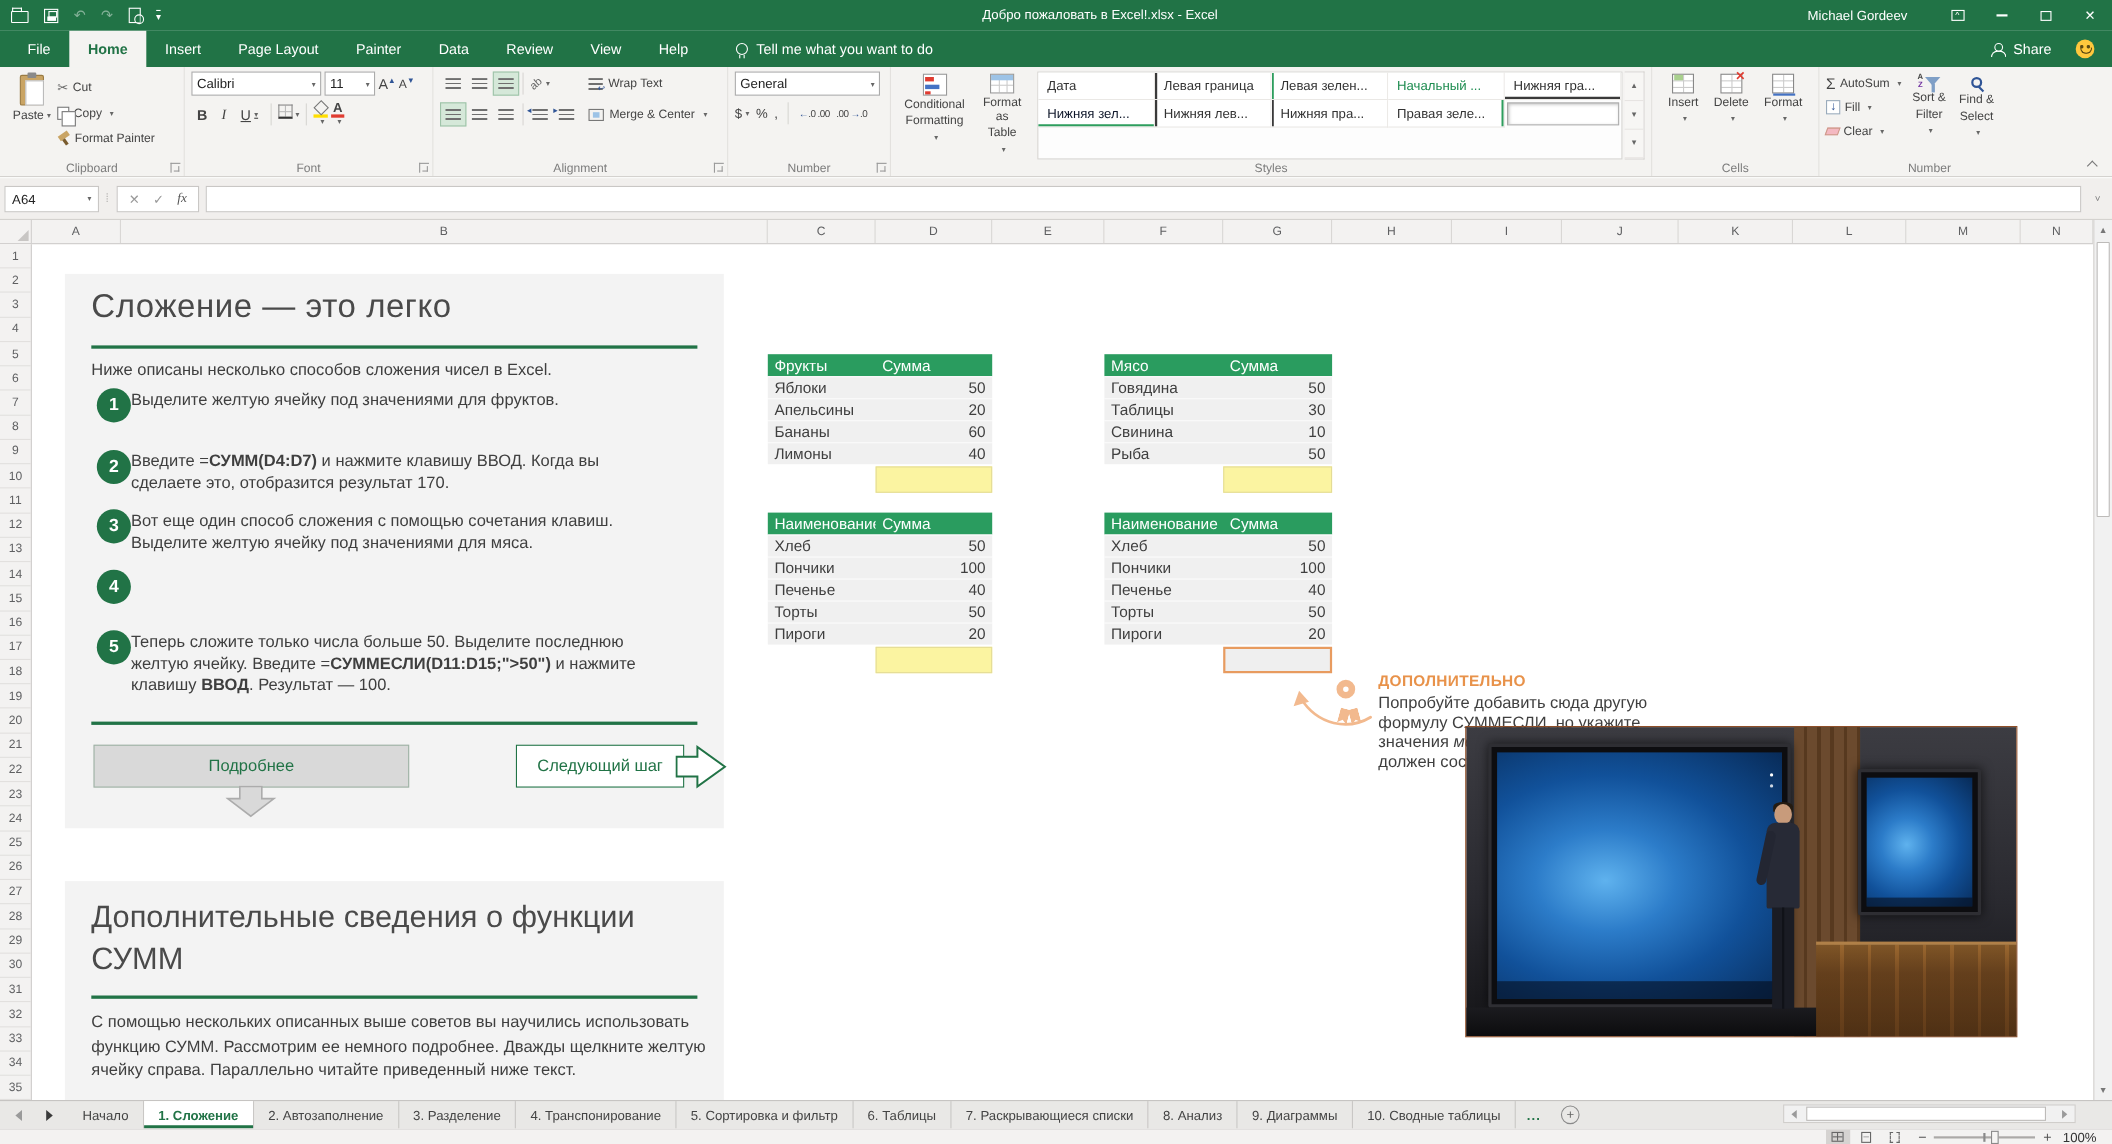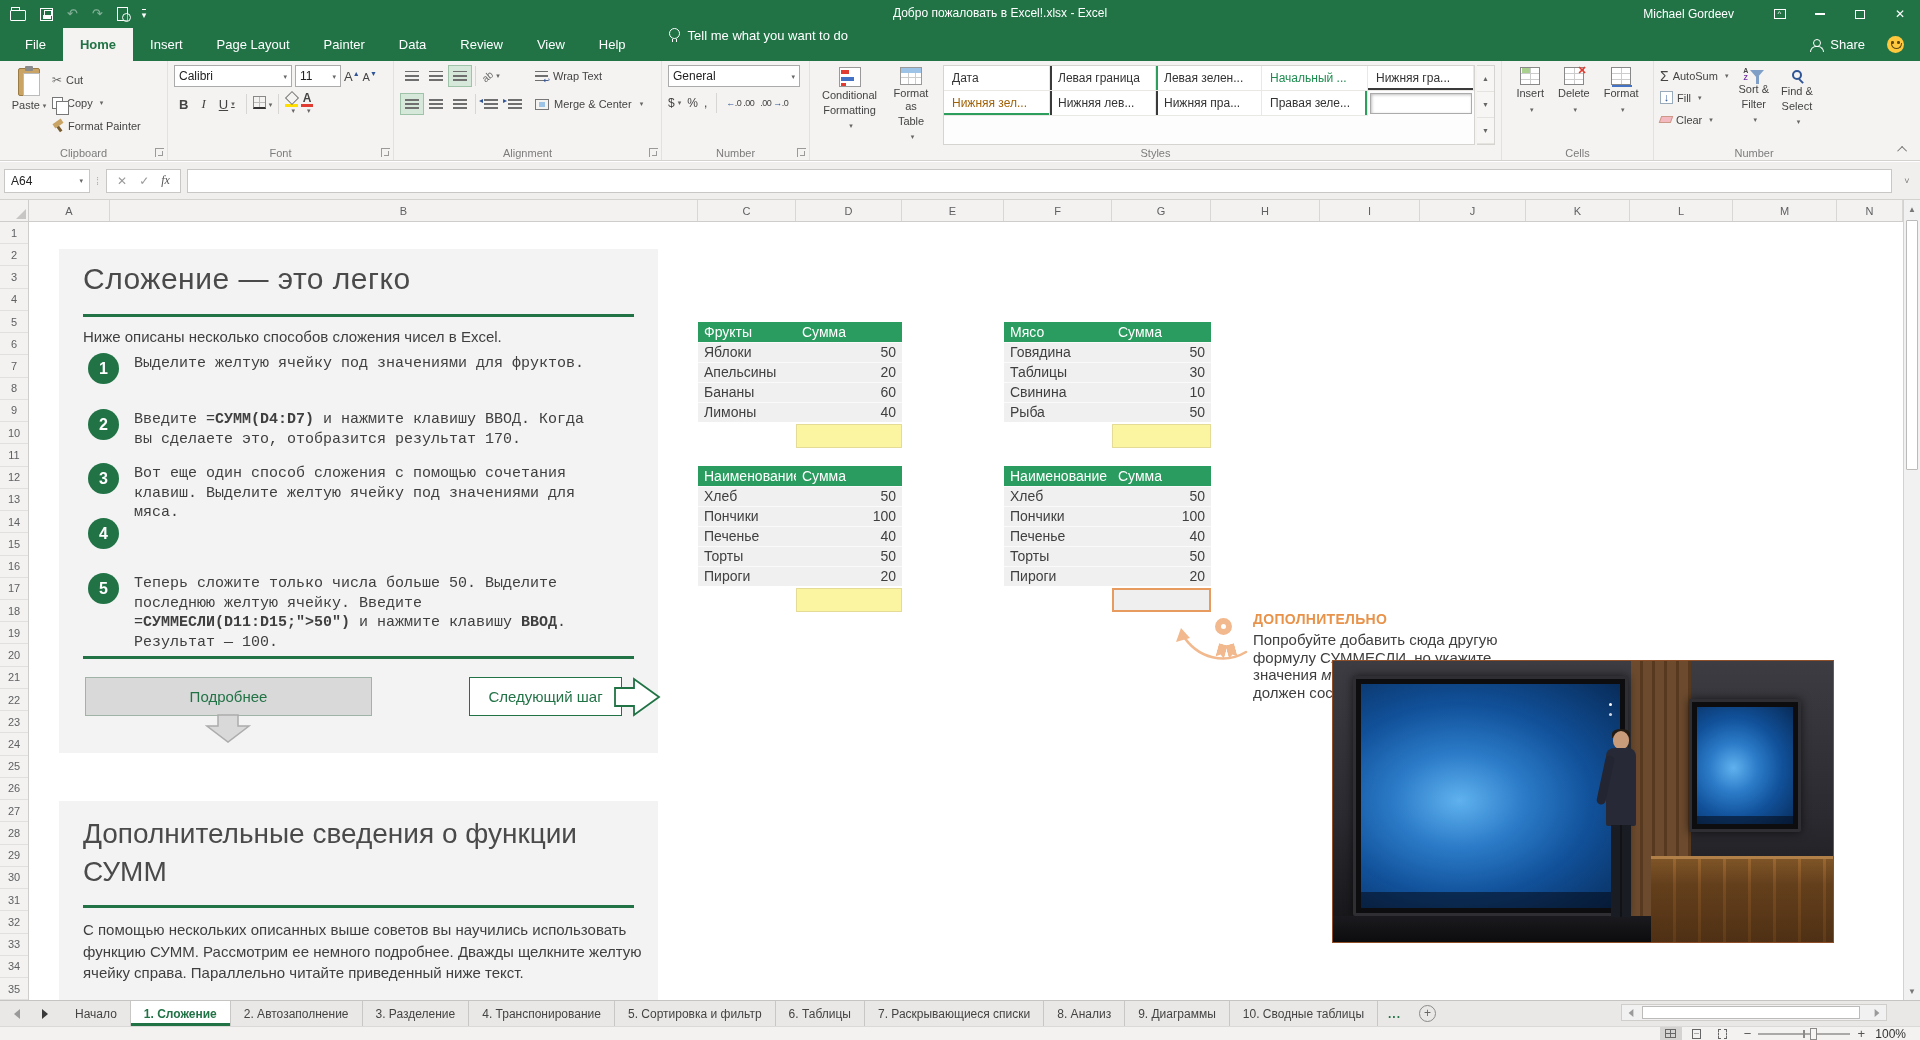--- a/index.html
+++ b/index.html
@@ -31,21 +31,21 @@
   .ic-ribbonopt{width:12px;height:10px;border:1px solid #fff;position:relative;}
   .ic-ribbonopt::after{content:"^";position:absolute;left:2.5px;top:-1px;font-size:8px;}
   .ic-min{width:10px;height:1.5px;background:#fff;display:inline-block;}
   .ic-max{width:10px;height:9px;border:1px solid #fff;display:inline-block;}
 
   
   .tabrow{position:absolute;left:0;top:28px;width:1920px;height:33px;background:var(--green);display:flex;align-items:flex-end;}
   #ribbon-tabs{display:flex;height:33px;align-items:stretch;margin-left:8px;}
   .rtab{color:#fff;font-size:13px;padding:0 17px;display:flex;align-items:center;}
   .rtab.active{background:var(--ribbon-bg);color:var(--green);font-weight:bold;}
-  .tellme{display:flex;color:#fff;font-size:13px;gap:8px;margin-left:26px;height:33px;}
+  .tellme{display:flex;align-items:center;color:#fff;font-size:13px;gap:8px;margin-left:26px;height:33px;}
   .bulb{width:11px;height:11px;border:1.5px solid #fff;border-radius:50%;position:relative;}
   .bulb::after{content:"";position:absolute;left:2.5px;bottom:-4px;width:3px;height:3px;border-left:1.5px solid #fff;border-right:1.5px solid #fff;}
   .tabrow-right{margin-left:auto;display:flex;align-items:center;gap:22px;padding-right:16px;height:33px;}
   .share{display:flex;align-items:center;gap:6px;color:#fff;font-size:13px;}
   .ic-person{width:14px;height:12px;position:relative;}
   .ic-person::before{content:"";position:absolute;left:3px;top:0;width:6px;height:6px;border:1.3px solid #fff;border-radius:50%;}
   .ic-person::after{content:"";position:absolute;left:0;bottom:-1px;width:12px;height:5px;border:1.3px solid #fff;border-bottom:none;border-radius:6px 6px 0 0;}
   .smiley{width:17px;height:17px;border-radius:50%;background:#FFC83D;position:relative;}
   .smiley::before{content:"";position:absolute;left:4px;top:5px;width:2.5px;height:2.5px;background:#5d4a12;border-radius:50%;box-shadow:6px 0 0 #5d4a12;}
   .smiley::after{content:"";position:absolute;left:4px;top:7px;width:9px;height:5px;border:1.5px solid #5d4a12;border-top:none;border-radius:0 0 9px 9px;}
@@ -120,21 +120,21 @@
   .fat-ic{width:22px;height:18px;border:1px solid #999;background:
     linear-gradient(#9DC3E6,#9DC3E6) 0 0/100% 5px no-repeat,
     linear-gradient(#ccc,#ccc) 0 9px/100% 1px no-repeat,
     linear-gradient(#ccc,#ccc) 7px 0/1px 100% no-repeat,
     linear-gradient(#ccc,#ccc) 14px 0/1px 100% no-repeat,#fff;}
   #style-gallery{display:grid;grid-template-columns:repeat(5,106px);grid-auto-rows:25px;background:#FDFDFD;border:1px solid #D6D4D1;margin-left:4px;}
   .gcell{font-size:12px;color:#333;line-height:24px;padding:0 8px;border-right:1px solid #EAE8E5;border-bottom:1px solid #EAE8E5;overflow:hidden;white-space:nowrap;background:#fff;}
   .h-left-black{box-shadow:inset 2px 0 0 #3a3a3a;}
   .h-left-green{box-shadow:inset 2px 0 0 #2E9E5E;}
   .h-bottom-black{box-shadow:inset 0 -2px 0 #3a3a3a;}
-  .h-bottom-green{box-shadow:inset 0 -2px 0 #2E9E5E;color:#a16207;}
+  .h-bottom-green{box-shadow:inset 0 -2px 0 #2E9E5E;color:#0f172a;}
   .h-right-green{box-shadow:inset -2px 0 0 #2E9E5E;}
   .h-green-text{color:#1E8C50;}
   .h-blank{background:#fff;border:1px solid #ABABAB;box-shadow:inset 1px 1px 3px rgba(0,0,0,.25);margin:2px;}
   .gal-scroll{display:flex;flex-direction:column;border:1px solid #D6D4D1;border-left:none;}
   .gal-scroll div{flex:1;width:17px;display:flex;align-items:center;justify-content:center;font-size:7px;color:#666;border-bottom:1px solid #E5E3E0;background:#F7F6F4;}
 
   
   .grid-ic{width:20px;height:18px;border:1px solid #888;background:
     linear-gradient(#ccc,#ccc) 0 5px/100% 1px no-repeat,
     linear-gradient(#ccc,#ccc) 0 11px/100% 1px no-repeat,
@@ -179,21 +179,21 @@
   .vs-down{position:absolute;bottom:0;width:100%;}
 
   
   .panel{position:absolute;background:var(--panel);}
   .h1{position:absolute;font-size:30px;font-weight:300;color:#4a4a4a;letter-spacing:.5px;}
   .hrule{position:absolute;height:3px;background:var(--green);}
   .bodytext{position:absolute;font-size:15px;color:var(--txt);}
   #steps{position:absolute;left:88px;top:0;}
   .step{position:absolute;left:0;display:flex;width:545px;}
   .stepnum{width:31px;height:31px;border-radius:50%;background:var(--green);color:#fff;font-size:16px;font-weight:bold;display:flex;align-items:center;justify-content:center;flex:none;}
-  .steptext{margin-left:15px;font-size:15px;color:var(--txt);line-height:19.5px;width:472px;padding-top:1px;font-family:Liberation Mono, monospace;}
+  .steptext{font-size:15px;color:var(--txt);line-height:19.5px;width:472px;padding-top:1px;}
   .keycap{display:inline-block;border:1px solid #555;border-radius:4px;min-width:46px;height:22px;line-height:20px;text-align:center;font-size:11px;letter-spacing:1px;margin:0 5px;background:#fcfcfc;vertical-align:-4px;}
   .btn-more{position:absolute;left:85px;top:677px;width:287px;height:39px;background:#D9D9D9;border:1px solid #9FB3A6;color:var(--green);font-size:15px;display:flex;align-items:center;justify-content:center;}
   .btn-next{position:absolute;left:469px;top:677px;width:153px;height:39px;background:#fff;border:1.5px solid var(--green);color:var(--green);font-size:15px;display:flex;align-items:center;justify-content:center;}
   .h2line{position:absolute;font-size:28px;font-weight:300;color:#4a4a4a;}
   .para{position:absolute;font-size:15px;color:var(--txt);line-height:21.5px;width:575px;}
 
   
   .xtable{position:absolute;font-size:14px;color:var(--txt);}
   .xt-head{display:flex;background:var(--green-bright);color:#fff;height:20px;line-height:20px;}
   .xt-head span{padding-left:6px;overflow:hidden;white-space:nowrap;}

